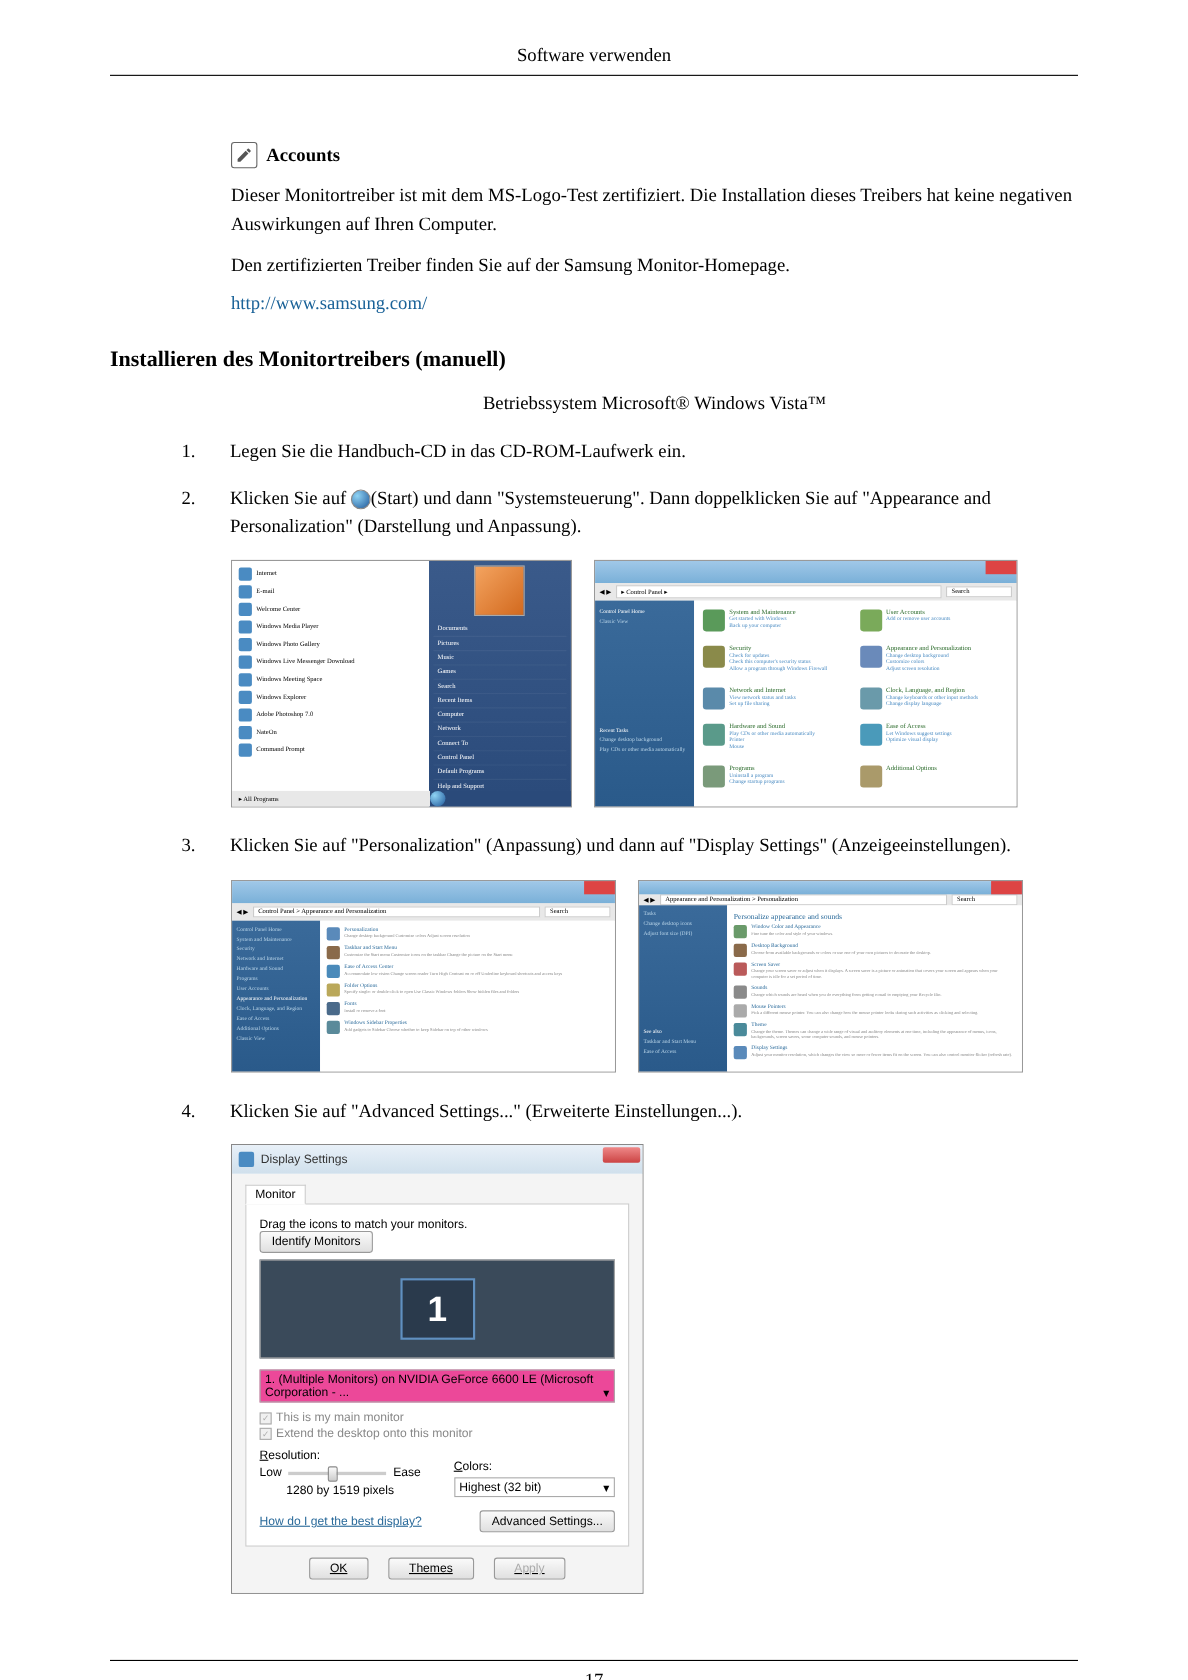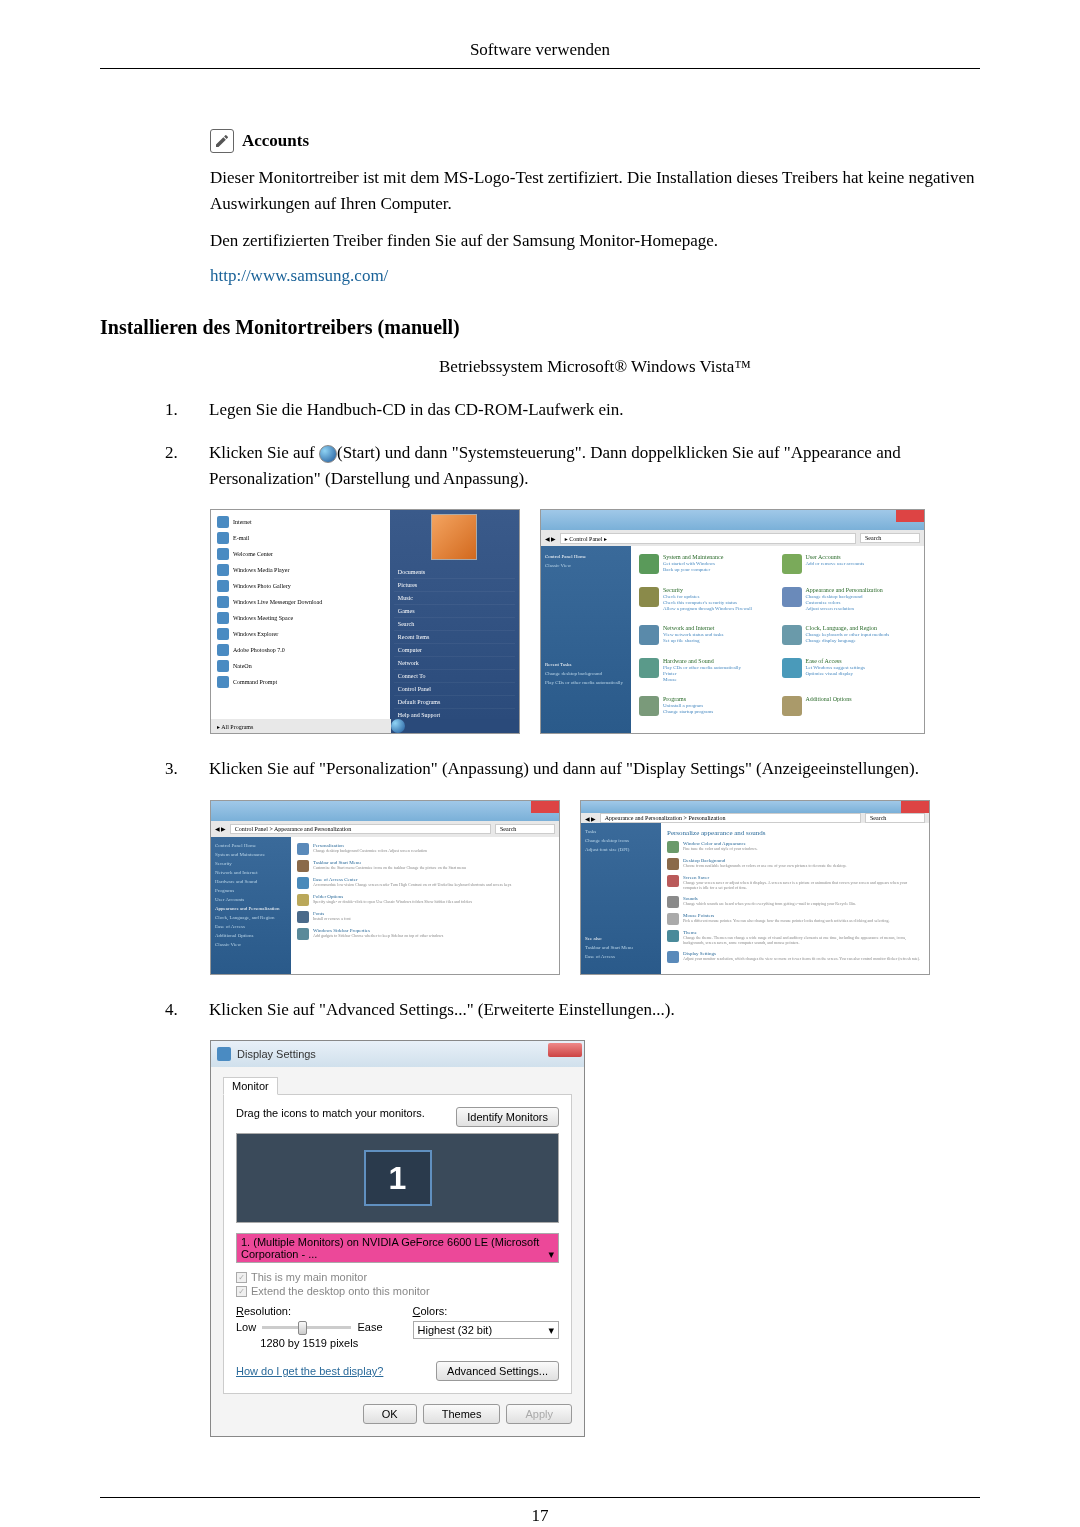--- a/index.html
+++ b/index.html
@@ -409,23 +409,23 @@
     
     .ds-tab-content {
       border: 1px solid #ccc;
       background: #fff;
       padding: 12px;
       font-size: 11px;
     }
     
     .ds-drag-row {
       display: flex;
-      justify-content: space-between;
       align-items: flex-start;
       margin-bottom: 6px;
+      flex-direction: column;
     }
     
     .ds-button {
       background: linear-gradient(to bottom, #fafafa, #e0e0e0);
       border: 1px solid #999;
       padding: 3px 10px;
       font-size: 11px;
       border-radius: 3px;
     }
     
@@ -473,20 +473,21 @@
     .ds-checkbox {
       width: 11px;
       height: 11px;
       border: 1px solid #aaa;
     }
     
     .ds-two-col {
       display: flex;
       gap: 30px;
       margin-top: 8px;
+      align-items: flex-end;
     }
     
     .ds-col {
       flex: 1;
     }
     
     .ds-col-label {
       font-size: 11px;
       margin-bottom: 4px;
     }
@@ -538,23 +539,24 @@
     }
     
     .ds-link {
       color: #2a6a9a;
       text-decoration: underline;
       font-size: 11px;
     }
     
     .ds-dialog-buttons {
       display: flex;
-      justify-content: flex-end;
-      gap: 6px;
+      justify-content: center;
+      gap: 18px;
       margin-top: 10px;
+      text-decoration: underline;
     }
     
     .ds-dialog-btn {
       background: linear-gradient(to bottom, #fafafa, #e0e0e0);
       border: 1px solid #999;
       padding: 3px 18px;
       font-size: 11px;
       border-radius: 3px;
     }
     

